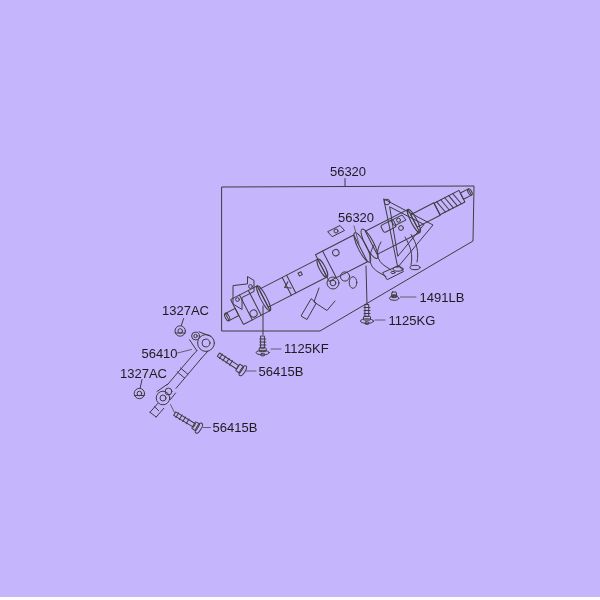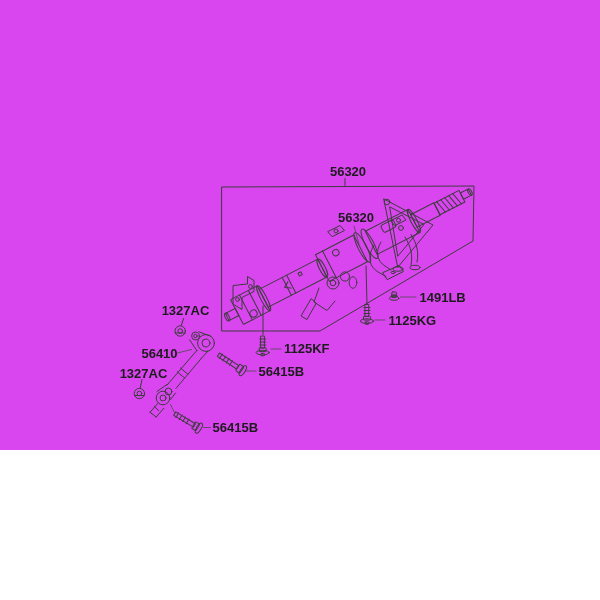--- a/index.html
+++ b/index.html
@@ -1,22 +1,21 @@
 <!DOCTYPE html>
 <html><head>
 <meta charset="utf-8">
 <style>
   html,body{margin:0;padding:0;background:#ffffff;}
   .canvas{
     position:relative;
-    width:600px;height:450px;
-    background:#d946ef;
+    width:600px;height:597px;
+    background:#c4b5fd;
     overflow:hidden;
     font-family:"Liberation Sans", sans-serif;
-    font-weight:bold;
   }
   svg{display:block;}
   .ln{stroke:#3d3d3d;fill:none;stroke-width:1;stroke-linecap:round;stroke-linejoin:round;}
   .ln-thin{stroke:#4a4a4a;fill:none;stroke-width:0.8;stroke-linecap:round;}
   .callout{
     font-family:"Liberation Sans", sans-serif;
     font-size:13px;
     fill:#1c1c1c;
     stroke:none;
   }

